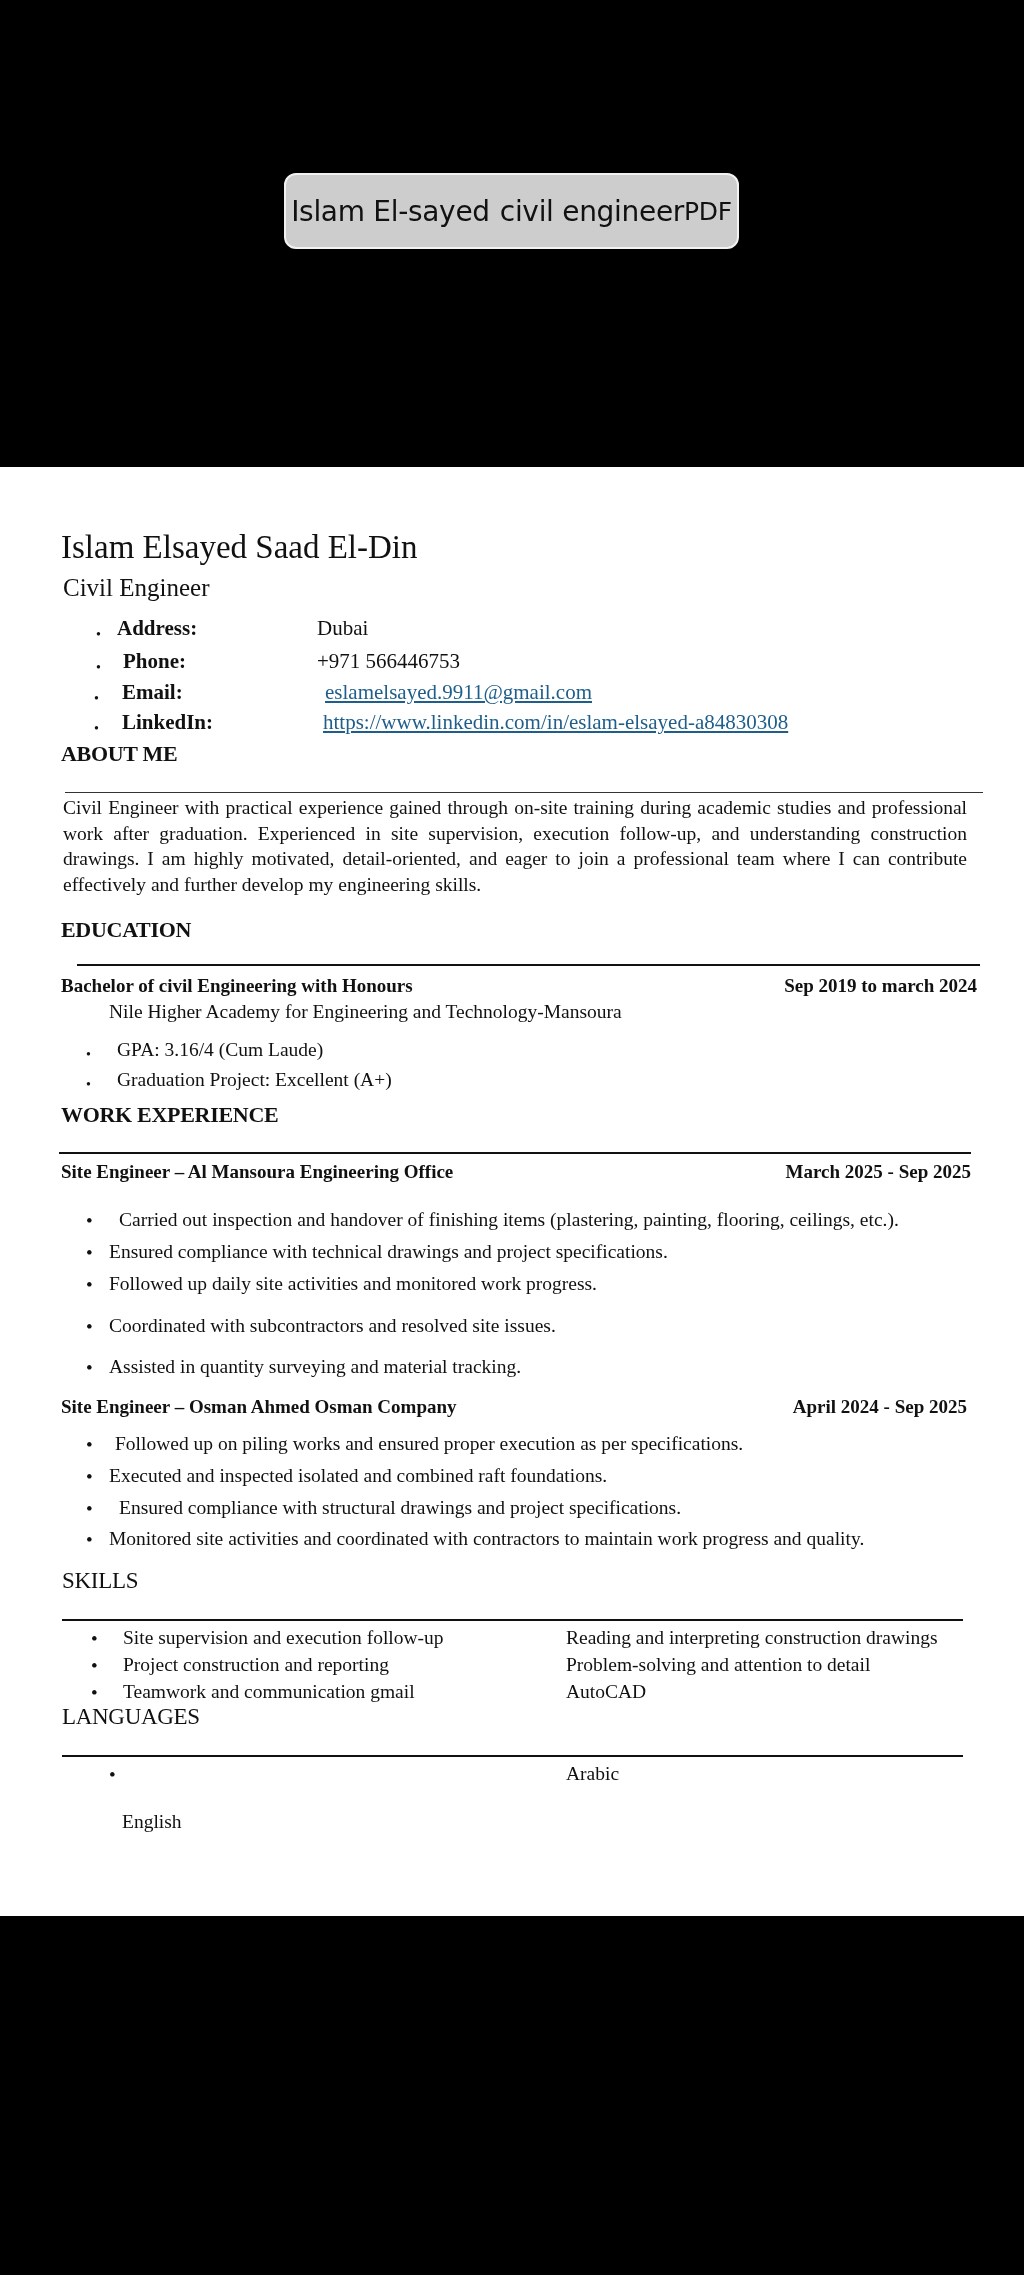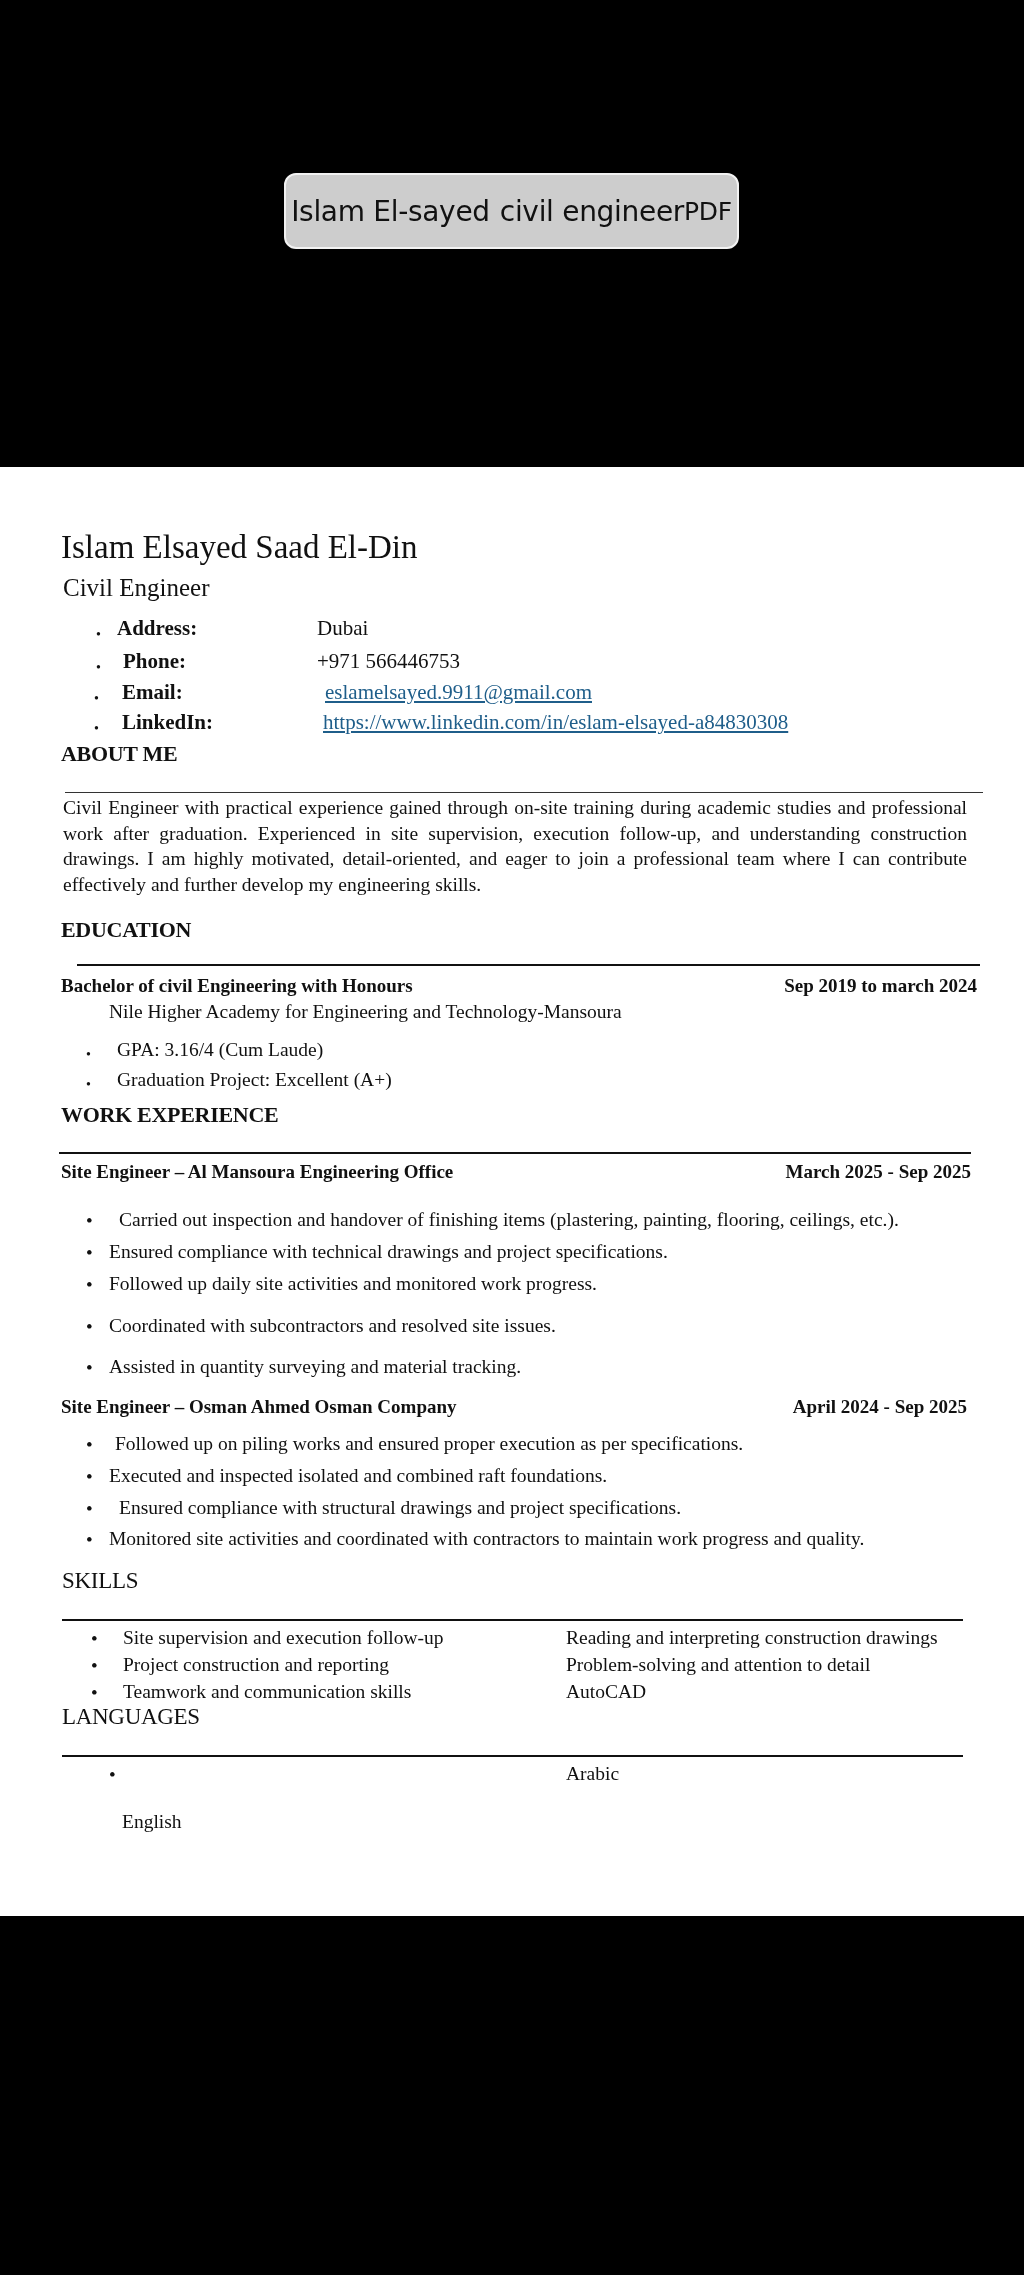--- a/index.html
+++ b/index.html
@@ -125,21 +125,21 @@
 
   <span class="abs bul" style="left:91px;top:1161px;">•</span>
   <div class="abs body-text" style="left:123px;top:1160px;">Site supervision and execution follow-up</div>
   <div class="abs body-text" style="left:566px;top:1160px;">Reading and interpreting construction drawings</div>
 
   <span class="abs bul" style="left:91px;top:1188px;">•</span>
   <div class="abs body-text" style="left:123px;top:1187px;">Project construction and reporting</div>
   <div class="abs body-text" style="left:566px;top:1187px;">Problem-solving and attention to detail</div>
 
   <span class="abs bul" style="left:91px;top:1215px;">•</span>
-  <div class="abs body-text" style="left:123px;top:1214px;">Teamwork and communication skills</div>
+  <div class="abs body-text" style="left:123px;top:1214px;">Teamwork and communication gmail</div>
   <div class="abs body-text" style="left:566px;top:1214px;">AutoCAD</div>
 
   <div class="abs section-title light" style="left:62px;top:1237px;">LANGUAGES</div>
   <div class="rule" style="left:62px;top:1288px;width:901px;"></div>
   <span class="abs bul" style="left:109px;top:1297px;">•</span>
   <div class="abs body-text" style="left:122px;top:1344px;">English</div>
   <div class="abs body-text" style="left:566px;top:1296px;">Arabic</div>
 </div>
 
 <div class="bottom-band"></div>

